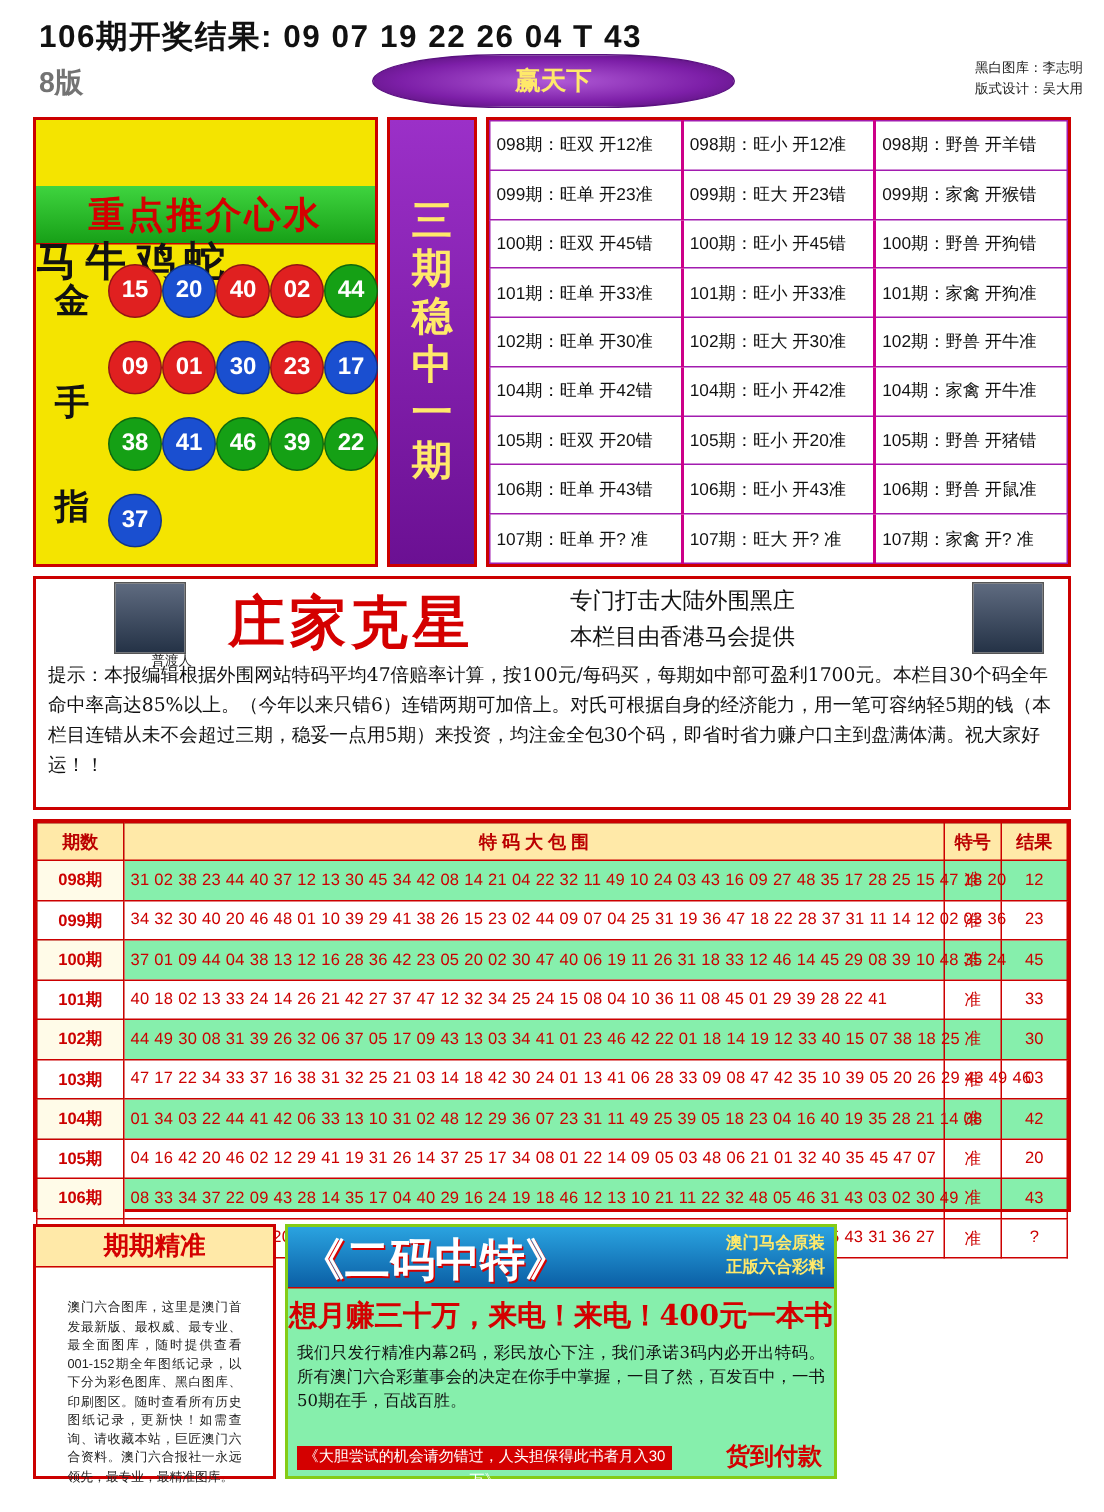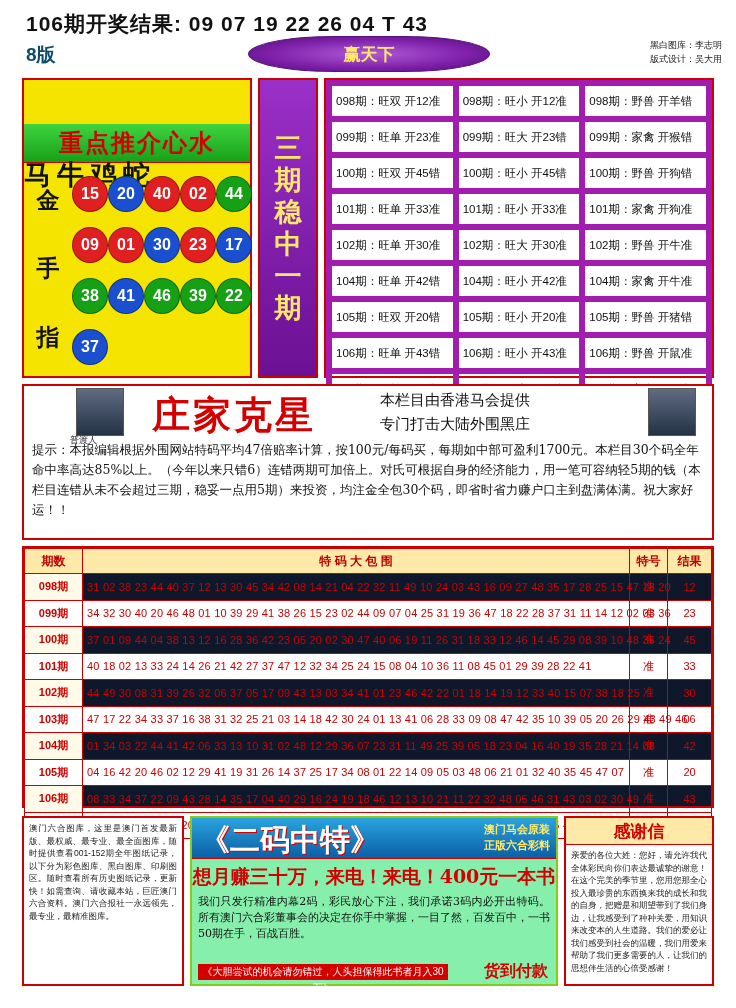--- a/index.html
+++ b/index.html
@@ -16,21 +16,21 @@
   .topbar{
     position:absolute;left:0;top:0;width:736px;height:40px;
   }
   .top-result{
     position:absolute;left:26px;top:10px;
     font-size:21px;font-weight:bold;color:#111;
     letter-spacing:1px;white-space:nowrap;
   }
   .issue-badge{
     position:absolute;left:26px;top:42px;
-    font-size:19px;font-weight:bold;color:#0c4a6e;text-align:right;
+    font-size:19px;font-weight:bold;color:#737373;text-align:right;
   }
   .banner{
     position:absolute;left:248px;top:36px;width:240px;height:34px;
     background:radial-gradient(ellipse at center,#b05ad6 0%,#7d1fa8 60%,#4d0d6b 100%);
     border-radius:50%/70%;
     border:1px solid #5a1180;
   }
   .banner span{
     display:block;text-align:center;line-height:34px;
     color:#ffe96a;font-size:17px;font-weight:bold;
@@ -104,21 +104,21 @@
 
   
   .rec-wrap{
     position:absolute;left:324px;top:78px;width:390px;height:300px;
     border:2px solid #c00;background:#fff;box-sizing:border-box;
   }
   .rec-table{
     width:100%;height:100%;border-collapse:collapse;table-layout:fixed;
   }
   .rec-table td{
-    border:6px solid #a21caf;
+    border:1px solid #a21caf;
     font-size:11.5px;color:#111;
     padding:0 4px;height:30px;white-space:nowrap;
     font-family:"Liberation Sans",sans-serif;
   }
   .rec-table td.sep{border-left:2px solid #c08;}
 
   
   .midblock{
     position:absolute;left:22px;top:384px;width:692px;height:156px;
     border:2px solid #c00;background:#fff;box-sizing:border-box;
@@ -136,33 +136,33 @@
     font-size:15px;color:#111;line-height:24px;
     font-family:"DejaVu Serif",serif;
   }
   .avatar{
     position:absolute;width:46px;height:46px;top:2px;border:1px solid #555;
     background:linear-gradient(#5f6b80,#243246);
   }
   .avatar.left{left:52px;}
   .avatar.right{right:16px;}
   .avatar-label{
-    position:absolute;left:46px;top:48px;width:58px;text-align:left;
+    position:absolute;left:46px;top:48px;width:58px;text-align:right;
     font-size:9px;color:#222;
   }
   .mid-body{
     position:absolute;left:8px;top:54px;width:672px;
     font-size:12.5px;line-height:20px;color:#111;
     font-family:"DejaVu Serif",serif;
   }
 
   
   .big-wrap{
     position:absolute;left:22px;top:546px;width:692px;height:262px;
-    border:2px solid #c00;box-sizing:border-box;background:#0f172a;
+    border:2px solid #c00;box-sizing:border-box;background:#86efac;
   }
   .big-table{width:100%;border-collapse:collapse;table-layout:fixed;}
   .big-table th{
     background:#ffe9a8;border:1px solid #c00;
     font-size:12px;color:#b00;height:22px;font-weight:bold;
   }
   .big-table td{
     border:1px solid #c00;height:23.5px;font-size:11px;color:#c00;
     text-align:center;font-family:"Liberation Sans",sans-serif;
   }
@@ -177,21 +177,21 @@
   .bot-left{
     position:absolute;left:22px;top:816px;width:162px;height:170px;
     border:2px solid #c00;background:#fff;box-sizing:border-box;
   }
   .bot-left h3{
     margin:0;height:26px;line-height:26px;text-align:center;
     font-size:17px;color:#d40000;font-family:"DejaVu Serif",serif;
     background:#ffe9a8;border-bottom:1px solid #c00;
   }
   .bot-left p{
-    margin:0;padding:4px 5px;font-size:8.5px;line-height:12.5px;color:#222;
+    margin:16px;padding:4px 5px;font-size:8.5px;line-height:12.5px;color:#222;
     text-align:justify;
   }
   .bot-mid{
     position:absolute;left:190px;top:816px;width:368px;height:170px;
     border:2px solid #84cc16;background:#86efac;box-sizing:border-box;
   }
   .bot-mid-head{
     height:40px;background:linear-gradient(#2aa3e0,#0b5fa5);
     position:relative;border-bottom:1px solid #c00;
   }
@@ -344,22 +344,22 @@
         </tbody>
     </table>
   </div>
 
   <div class="midblock">
     <div class="mid-head">
       <div class="avatar left"></div>
       <div class="avatar-label">普渡人</div>
       <div class="mid-title">庄家克星</div>
       <div class="mid-sub">
+        <div>专门打击大陆外围黑庄</div>
         <div>本栏目由香港马会提供</div>
-        <div>专门打击大陆外围黑庄</div>
       </div>
       <div class="avatar right"></div>
     </div>
     <div class="mid-body">提示：本报编辑根据外围网站特码平均47倍赔率计算，按100元/每码买，每期如中部可盈利1700元。本栏目30个码全年命中率高达85%以上。（今年以来只错6）连错两期可加倍上。对氏可根据自身的经济能力，用一笔可容纳轻5期的钱（本栏目连错从未不会超过三期，稳妥一点用5期）来投资，均注金全包30个码，即省时省力赚户口主到盘满体满。祝大家好运！！</div>
   </div>
 
   <div class="big-wrap">
     <table class="big-table">
       <colgroup>
         <col style="width:58px">
@@ -403,21 +403,21 @@
           <tr>
             <td class="issue">102期</td>
             <td class="nums">44 49 30 08 31 39 26 32 06 37 05 17 09 43 13 03 34 41 01 23 46 42 22 01 18 14 19 12 33 40 15 07 38 18 25</td>
             <td class="tag">准</td>
             <td class="result">30</td>
           </tr>
           <tr class="alt">
             <td class="issue">103期</td>
             <td class="nums">47 17 22 34 33 37 16 38 31 32 25 21 03 14 18 42 30 24 01 13 41 06 28 33 09 08 47 42 35 10 39 05 20 26 29 43 49 46</td>
             <td class="tag">准</td>
-            <td class="result">06</td>
+            <td class="result">03</td>
           </tr>
           <tr>
             <td class="issue">104期</td>
             <td class="nums">01 34 03 22 44 41 42 06 33 13 10 31 02 48 12 29 36 07 23 31 11 49 25 39 05 18 23 04 16 40 19 35 28 21 14 08</td>
             <td class="tag">准</td>
             <td class="result">42</td>
           </tr>
           <tr class="alt">
             <td class="issue">105期</td>
             <td class="nums">04 16 42 20 46 02 12 29 41 19 31 26 14 37 25 17 34 08 01 22 14 09 05 03 48 06 21 01 32 40 35 45 47 07</td>
@@ -434,35 +434,32 @@
             <td class="issue">107期</td>
             <td class="nums">11 02 14 42 10 15 20 40 24 09 01 30 23 17 38 41 46 39 22 37 28 44 35 26 25 08 18 47 13 45 43 31 36 27</td>
             <td class="tag">准</td>
             <td class="result">?</td>
           </tr>
         </tbody>
     </table>
   </div>
 
   <div class="bot-left">
+    <h3>期期精准</h3>
     <p>澳门六合图库，这里是澳门首发最新版、最权威、最专业、最全面图库，随时提供查看001-152期全年图纸记录，以下分为彩色图库、黑白图库、印刷图区。随时查看所有历史图纸记录，更新快！如需查询、请收藏本站，巨匠澳门六合资料。澳门六合报社一永远领先，最专业，最精准图库。</p>
   </div>
 
   <div class="bot-mid">
     <div class="bot-mid-head">
       <div class="t1">《二码中特》</div>
       <div class="t2">
         <div>澳门马会原装</div>
         <div>正版六合彩料</div>
       </div>
     </div>
     <div class="line1">想月赚三十万，来电！来电！400元一本书</div>
     <div class="line2">我们只发行精准内幕2码，彩民放心下注，我们承诺3码内必开出特码。所有澳门六合彩董事会的决定在你手中掌握，一目了然，百发百中，一书50期在手，百战百胜。</div>
     <div class="tagline">《大胆尝试的机会请勿错过，人头担保得此书者月入30万》</div>
     <div class="cod">货到付款</div>
   </div>
 
-  <div class="bot-right">
-    <h3>感谢信</h3>
-    <p>亲爱的各位大姓：您好，请允许我代全体彩民向你们表达最诚挚的谢意！在这个完美的季节里，您用您那全心投入最珍贵的东西换来我的成长和我的自身，把赠是和期望带到了我们身边，让我感受到了种种关爱，用知识来改变本的人生道路。我们的爱必让我们感受到社会的温暖，我们用爱来帮助了我们更多需要的人，让我们的思想伴生活的心倍受感谢！</p>
-  </div>
 
 </div>
 
 </body></html>

